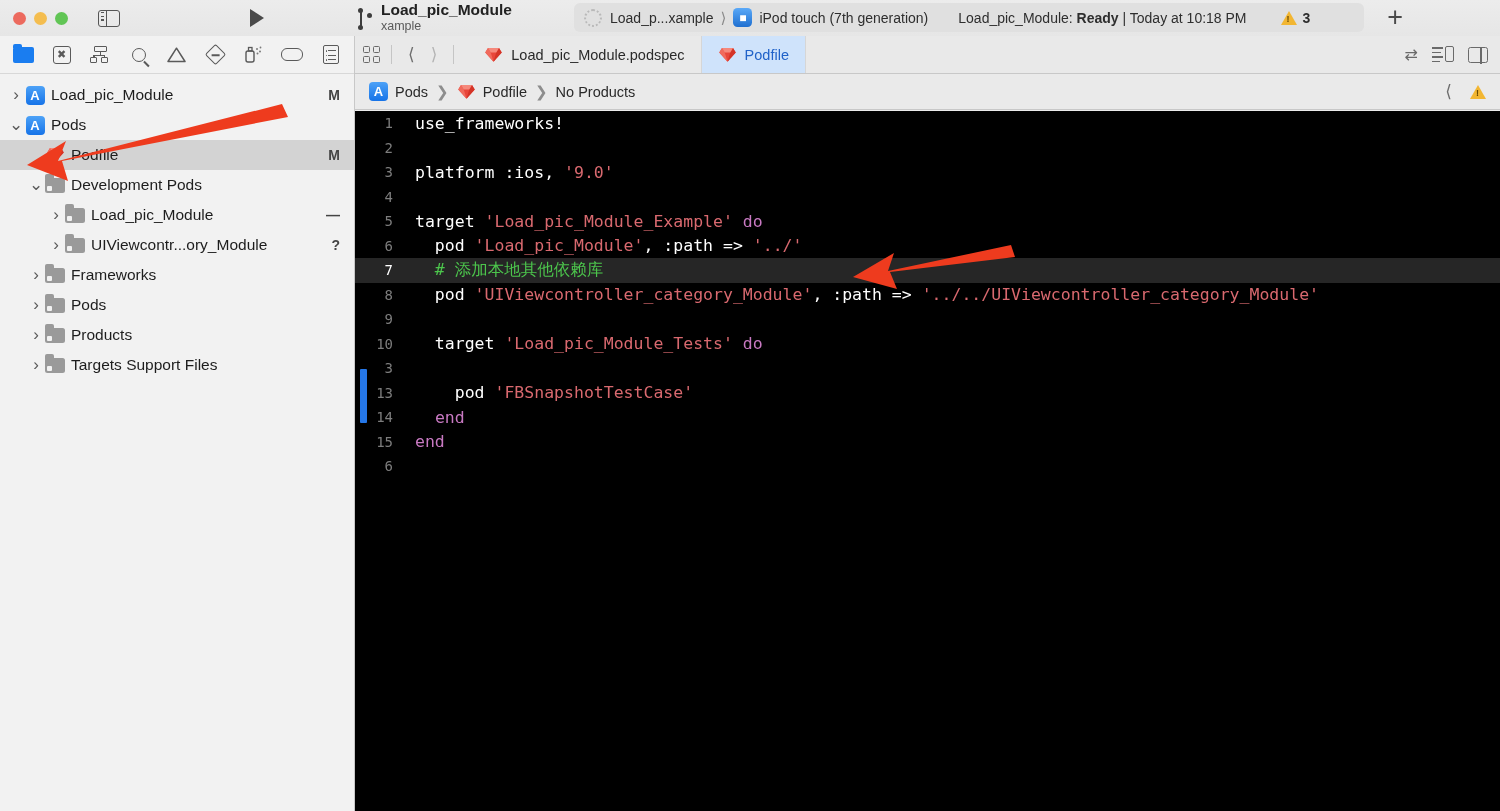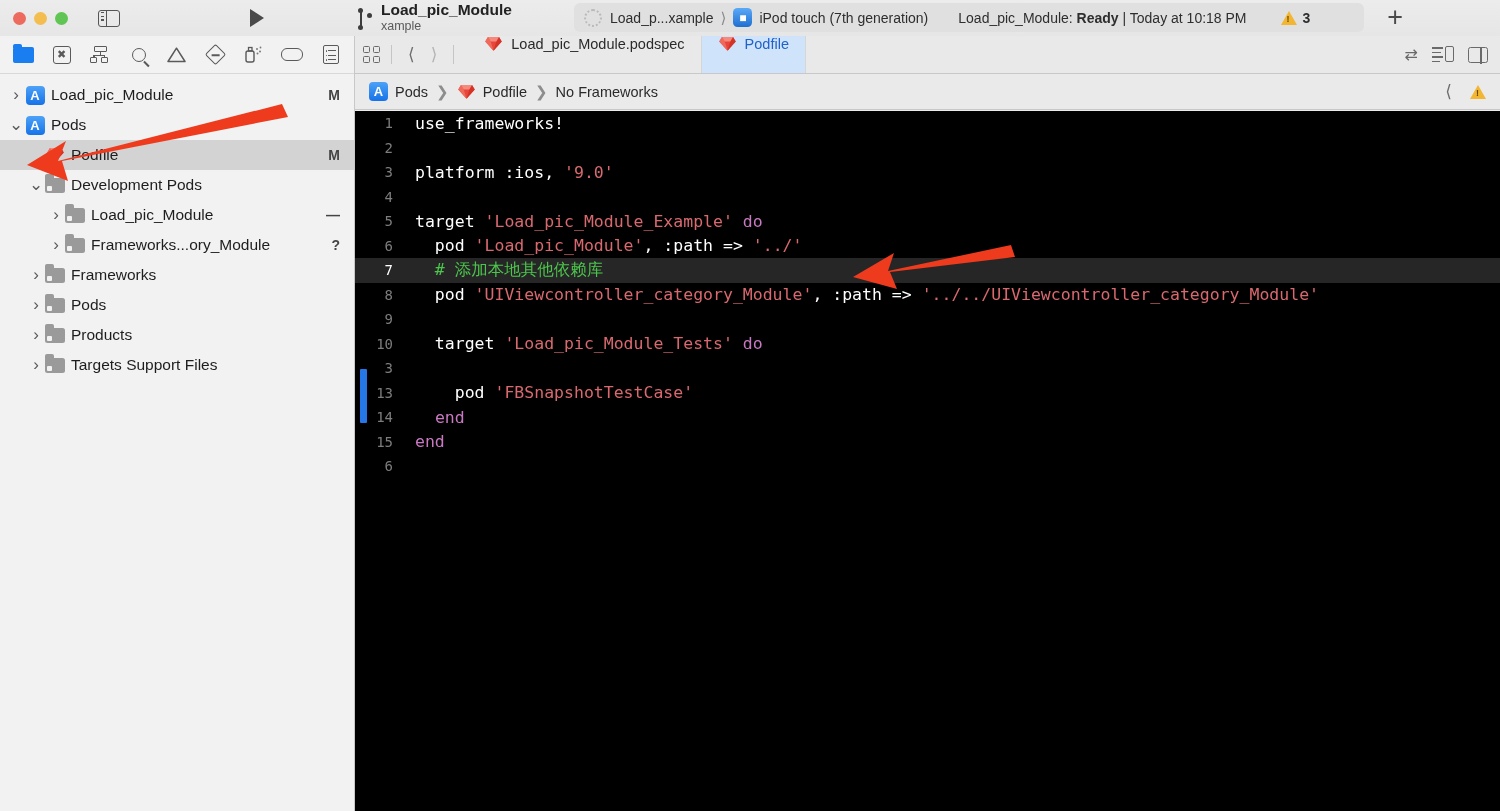--- a/index.html
+++ b/index.html
@@ -137,21 +137,21 @@
   }
   .tb-left { display: flex; align-items: center; padding: 0 8px; gap: 4px; }
   .grid-ic { width: 18px; height: 18px; position: relative; }
   .grid-ic i { position: absolute; width: 7px; height: 7px; border: 1.5px solid #6a6a6a; border-radius: 1.5px; }
   .grid-ic i:nth-child(1){left:0;top:0;} .grid-ic i:nth-child(2){left:10px;top:0;}
   .grid-ic i:nth-child(3){left:0;top:10px;} .grid-ic i:nth-child(4){left:10px;top:10px;}
   .vsep { width: 1px; height: 19px; background: #c5c5c5; margin: 0 6px; }
   .chev { font-size: 17px; color: #6e6e6e; padding: 0 6px; font-weight: 300; }
   .chev.dim { color: #b4b4b4; }
   .etab {
-    display: flex; padding: 0 16px; font-size: 14.5px; color: #2a2a2a;
+    display: flex; align-items: center; padding: 0 16px; font-size: 14.5px; color: #2a2a2a;
     border-right: 1px solid #d6d6d6; gap: 8px;
   }
   .etab.active { background: #cfe3fb; color: #2062c9; }
   .tb-right { margin-left: auto; display: flex; align-items: center; padding: 0 12px; gap: 14px; }
   .swap-ic { font-size: 16px; color: #6a6a6a; }
   .assist-ic { width: 22px; height: 17px; position: relative; }
   .assist-ic i { position: absolute; left: 0; height: 1.6px; background: #6a6a6a; }
   .assist-ic i:nth-child(1){top:1px;width:11px;} .assist-ic i:nth-child(2){top:5.5px;width:9px;}
   .assist-ic i:nth-child(3){top:10px;width:11px;} .assist-ic i:nth-child(4){top:14.5px;width:8px;}
   .assist-ic .box { position:absolute; right:0; top:0; width:9px; height:16px; border:1.6px solid #6a6a6a; border-radius:2px; }
@@ -349,21 +349,21 @@
             <div class="folder-gray"></div>
           </div>
           <div class="row-label">Load_pic_Module</div>
           <div class="row-badge">—</div>
         </div>
         <div class="tree-row" style="padding-left: 48px;">
           <div class="disc" style="font-size: 17px;">›</div>
           <div class="row-icon">
             <div class="folder-gray"></div>
           </div>
-          <div class="row-label">Frameworks...ory_Module</div>
+          <div class="row-label">UIViewcontr...ory_Module</div>
           <div class="row-badge">?</div>
         </div>
         <div class="tree-row" style="padding-left: 28px;">
           <div class="disc" style="font-size: 17px;">›</div>
           <div class="row-icon">
             <div class="folder-gray"></div>
           </div>
           <div class="row-label">Frameworks</div>
         </div>
         <div class="tree-row" style="padding-left: 28px;">
@@ -458,21 +458,21 @@
                 <path d="M4 1 H16 L19 6 L10 16 L1 6 Z" fill="#e8463a"></path>
                 <path d="M4 1 L7 6 L10 16 L1 6 Z" fill="#f06a5c"></path>
                 <path d="M16 1 L13 6 L10 16 L19 6 Z" fill="#d43427"></path>
                 <path d="M4 1 L7 6 H13 L16 1 Z" fill="#f5897c"></path>
               </svg>
             </span>
             <span>Podfile</span>
           </span>
           <span class="bc-sep">❯</span>
           <span class="bc-item">
-            <span>No Frameworks</span>
+            <span>No Products</span>
           </span>
         </div>
       <div class="bc-right">
         <div class="chev">⟨</div>
         <div class="warn-tri"></div>
       </div>
     </div>
 
     <div class="code-wrap">
       <div class="change-bar"></div>

